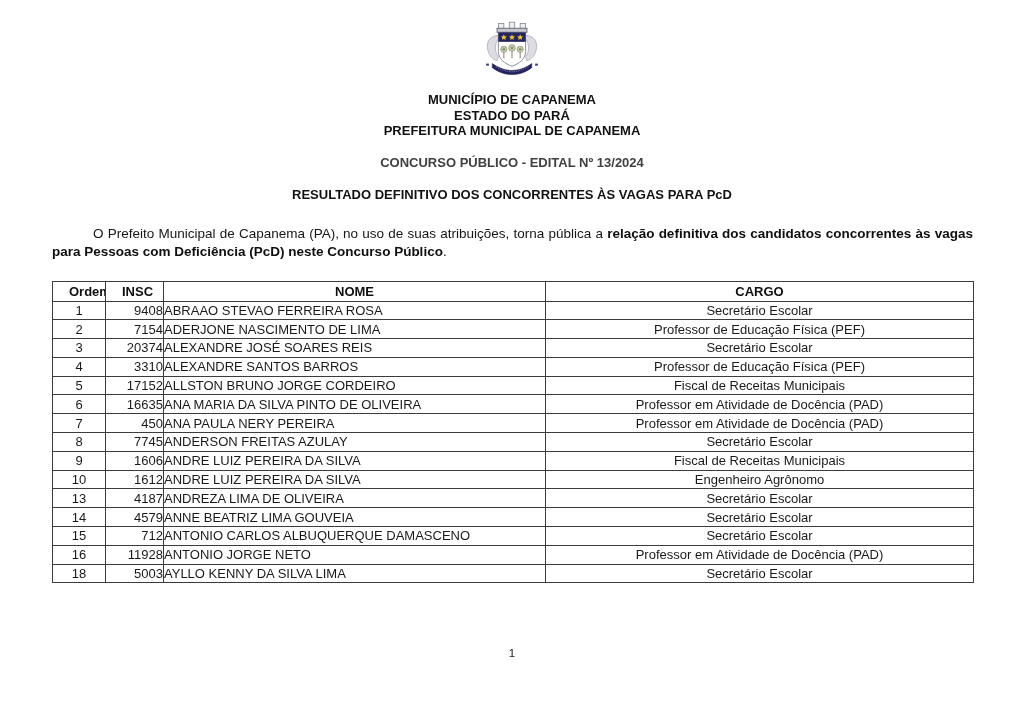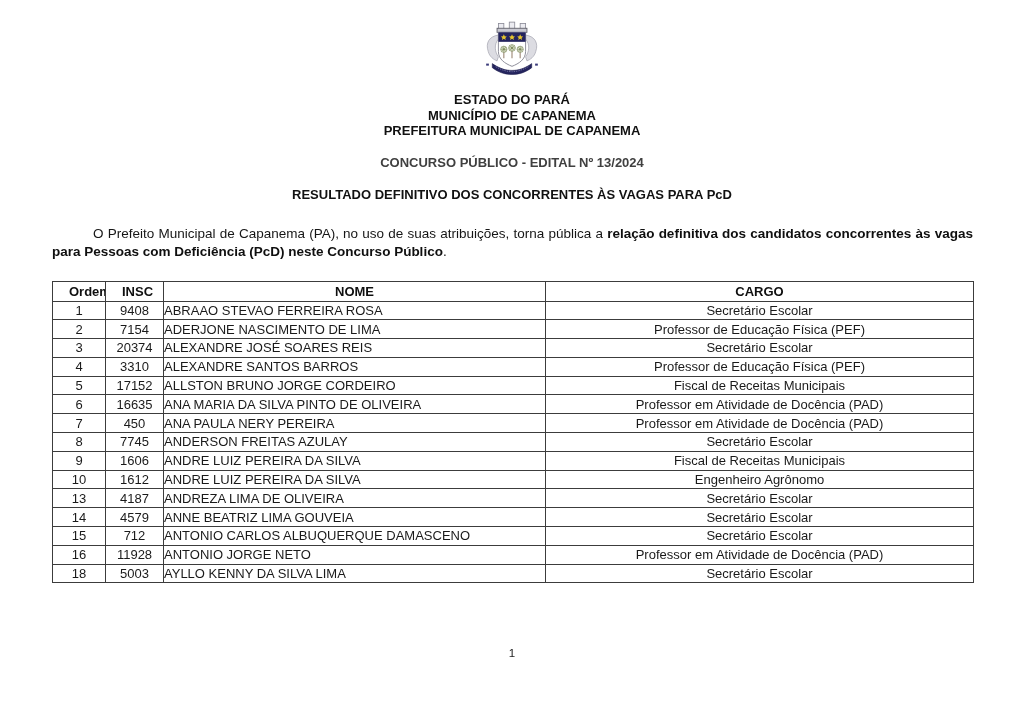--- a/index.html
+++ b/index.html
@@ -41,21 +41,21 @@
   }
   table.results th {
     height: 20px;
     font-weight: bold;
     text-align: center;
     padding: 0 16px;
     color: #0f0f0f;
   }
   table.results td { height: 18.8px; padding: 0; color: #1a1a1a; }
   .col-ordem { width: 53px; text-align: center; }
-  .col-insc  { width: 58px; text-align: center; }
+  .col-insc  { width: 58px; text-align: right; }
   td.col-insc { padding-right: 5px; }
   .col-nome  { width: 382px; text-align: left; }
   td.col-nome { padding-left: 5px; }
   .col-cargo { width: 428px; text-align: center; }
   td.col-cargo { padding-left: 5px; }
   .page-footer {
     position: absolute;
     left: 0; right: 0;
     top: 647px;
     text-align: center;
@@ -112,22 +112,22 @@
       <circle cx="62" cy="47" r="1.3" fill="#7d8a5a"></circle>
 
       <path d="M21,68 C31,75 40,78 50,78 C60,78 69,75 79,68 L79,74 C70,81 60,84 50,84 C40,84 30,81 21,74 Z" fill="#24245e" stroke="#1a1a4a" stroke-width="0.8"></path>
       <path d="M26,72.5 C35,78 45,80 50,80 C55,80 65,78 74,72.5" fill="none" stroke="#8f8fba" stroke-width="1" stroke-dasharray="2 1.5"></path>
       <rect x="12" y="68" width="4" height="3" fill="#3a3a7a"></rect>
       <rect x="84" y="68" width="4" height="3" fill="#3a3a7a"></rect>
     </svg>
   </div>
 
   <div class="org-block">
+    <div class="org-line">MUNICÍPIO DE CAPANEMA</div>
     <div class="org-line">ESTADO DO PARÁ</div>
-    <div class="org-line">MUNICÍPIO DE CAPANEMA</div>
     <div class="org-line">PREFEITURA MUNICIPAL DE CAPANEMA</div>
   </div>
 
   <div class="edital-line">CONCURSO PÚBLICO - EDITAL Nº 13/2024</div>
 
   <div class="result-line">RESULTADO DEFINITIVO DOS CONCORRENTES ÀS VAGAS PARA PcD</div>
 
   <p class="intro"><span>O Prefeito Municipal de Capanema (PA), no uso de suas atribuições, torna pública a </span><b>relação definitiva dos candidatos concorrentes às vagas para Pessoas com Deficiência (PcD) neste Concurso Público</b><span>.</span></p>
 
   <table class="results">

